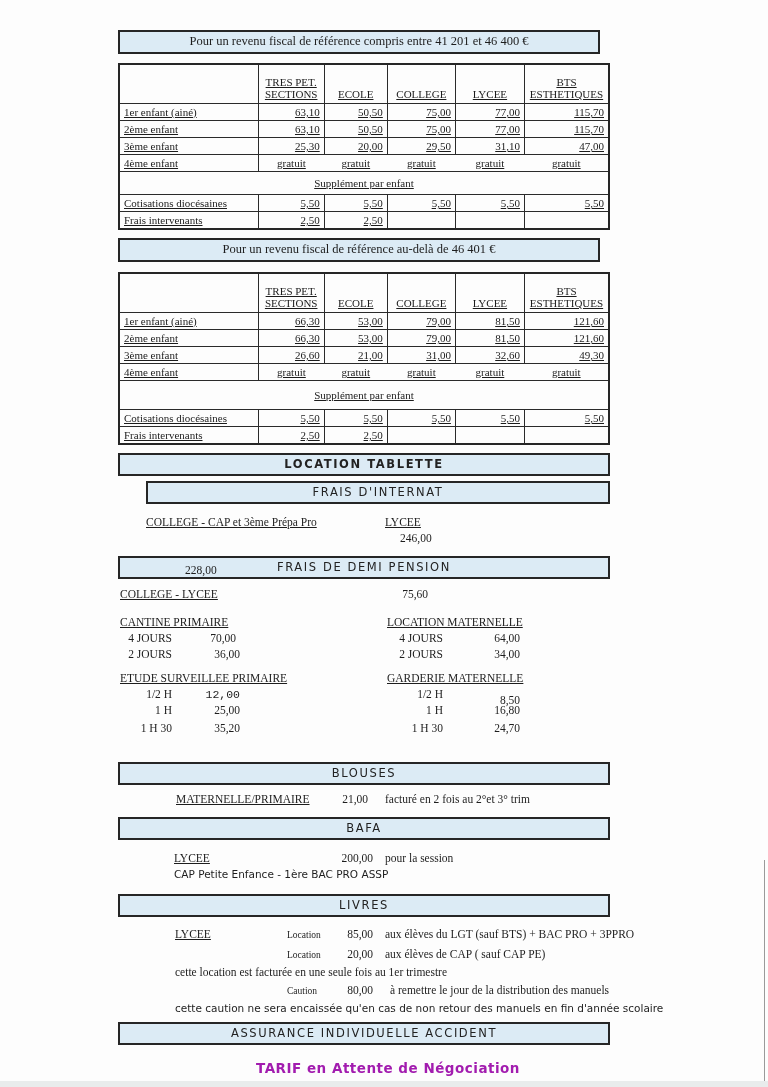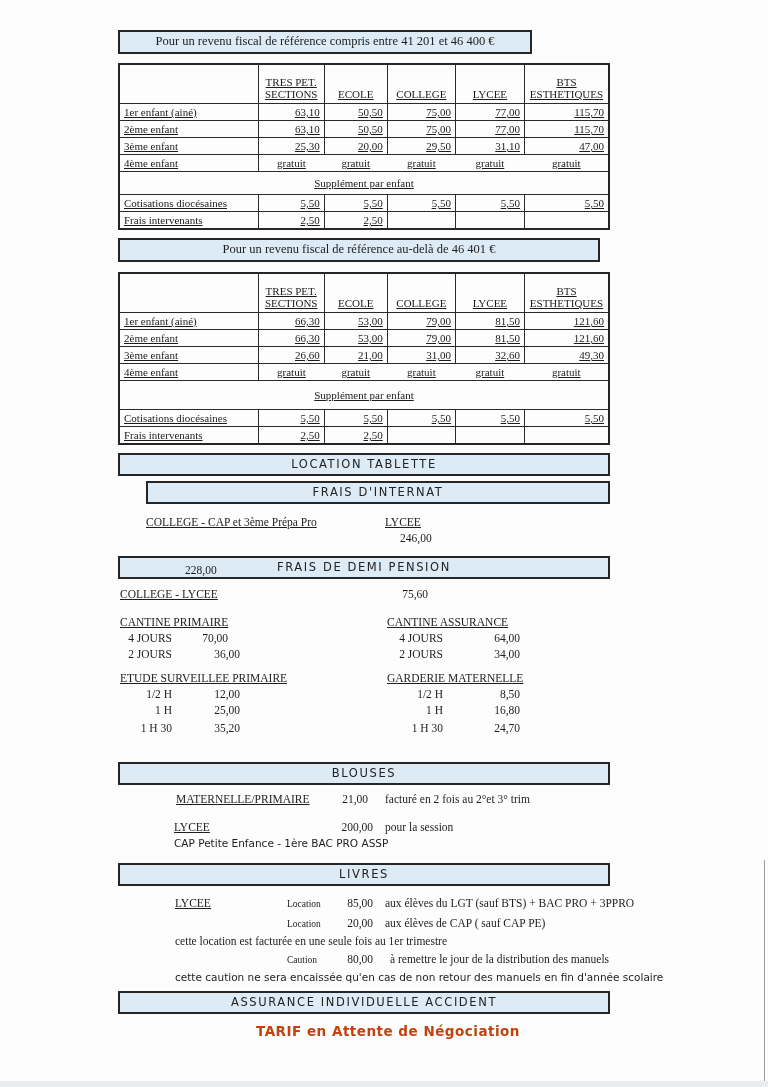--- a/index.html
+++ b/index.html
@@ -75,21 +75,21 @@
   
   .scan-right{position:absolute;top:860px;right:3px;width:1px;height:225px;background:#9a9a9a;}
   .scan-bottom{position:absolute;left:0;bottom:0;width:100%;height:6px;background:#e9ecec;}
 </style>
 </head>
 <body>
 
 <div class="page">
   <div class="content">
 
-    <div class="band" style="margin-top:30px;width:414px;">
+    <div class="band" style="margin-top:30px;width:482px;">
       <span>Pour un revenu fiscal de référence compris entre  41 201 et 46 400 €</span>
     </div>
 
     <table class="fee" style="margin-top:9px;">
       <colgroup>
           <col style="width:28%">
           <col style="width:13.3%">
           <col style="width:12.7%">
           <col style="width:13.7%">
           <col style="width:13.9%">
@@ -231,21 +231,21 @@
         <td class="lbl">Frais intervenants</td>
         <td class="val">2,50</td>
         <td class="val">2,50</td>
         <td class="val"></td>
         <td class="val"></td>
         <td class="val"></td>
       </tr>
     </tbody>
       </table>
 
-    <div class="band script" style="margin-top:8px;">
+    <div class="band script" style="margin-top:8px;font-weight:bold;">
       <span>LOCATION TABLETTE</span>
     </div>
 
     <div class="band script" style="margin-top:5px;margin-left:28px;">
       <span>FRAIS  D'INTERNAT</span>
     </div>
     <div class="row" style="margin-top:12px;">
       <span class="at u" style="left:28px;">COLLEGE - CAP et  3ème Prépa Pro</span>
       <span class="at u" style="left:267px;">LYCEE</span>
     </div>
@@ -257,44 +257,44 @@
     <div class="band script" style="margin-top:8px;">
       <span>FRAIS DE DEMI PENSION</span>
     </div>
     <div class="row" style="margin-top:9px;">
       <span class="at u" style="left:2px;">COLLEGE - LYCEE</span>
       <span class="at num" style="left:265px;width:45px;">75,60</span>
     </div>
 
     <div class="row" style="margin-top:12px;">
       <span class="at u" style="left:2px;">CANTINE PRIMAIRE</span>
-      <span class="at u" style="left:269px;">CANTINE ASSURANCE</span>
+      <span class="at u" style="left:269px;">LOCATION MATERNELLE</span>
     </div>
     <div class="row">
       <span class="at num" style="left:0;width:54px;">4 JOURS</span>
-      <span class="at num" style="left:58px;width:52px;">70,00</span>
+      <span class="at num" style="left:66px;width:52px;">70,00</span>
       <span class="at num" style="left:270px;width:55px;">4 JOURS</span>
       <span class="at num" style="left:350px;width:52px;text-align:right;">64,00</span>
     </div>
     <div class="row">
       <span class="at num" style="left:0;width:54px;">2 JOURS</span>
       <span class="at num" style="left:70px;width:52px;">36,00</span>
       <span class="at num" style="left:270px;width:55px;">2 JOURS</span>
       <span class="at num" style="left:350px;width:52px;">34,00</span>
     </div>
 
     <div class="row" style="margin-top:8px;">
       <span class="at u" style="left:2px;">ETUDE SURVEILLEE PRIMAIRE</span>
       <span class="at u" style="left:269px;">GARDERIE MATERNELLE</span>
     </div>
     <div class="row">
       <span class="at num" style="left:0;width:54px;">1/2 H</span>
-      <span class="at num" style="left:70px;width:52px;">12,00</span>
+      <span class="at num" style="left:70px;width:52px;font-family:Liberation Mono, monospace;">12,00</span>
       <span class="at num" style="left:270px;width:55px;">1/2 H</span>
-      <span class="at num" style="left:350px;width:52px;">8,50</span>
+      <span class="at num" style="left:350px;width:52px;margin-top:6px;">8,50</span>
     </div>
     <div class="row">
       <span class="at num" style="left:0;width:54px;">1 H</span>
       <span class="at num" style="left:70px;width:52px;">25,00</span>
       <span class="at num" style="left:270px;width:55px;">1 H</span>
       <span class="at num" style="left:350px;width:52px;">16,80</span>
     </div>
     <div class="row" style="height:18px;">
       <span class="at num" style="left:0;width:54px;top:2px;">1 H 30</span>
       <span class="at num" style="left:70px;width:52px;top:2px;">35,20</span>
@@ -304,20 +304,23 @@
 
     <div class="band script" style="margin-top:24px;">
       <span>BLOUSES</span>
     </div>
     <div class="row" style="margin-top:8px;">
       <span class="at u" style="left:58px;">MATERNELLE/PRIMAIRE</span>
       <span class="at num" style="left:205px;width:45px;">21,00</span>
       <span class="at" style="left:267px;">facturé en 2 fois au 2°et 3° trim</span>
     </div>
 
+    <div class="band script" style="margin-top:8px;">
+      <span>BAFA</span>
+    </div>
     <div class="row" style="margin-top:12px;">
       <span class="at u" style="left:56px;">LYCEE</span>
       <span class="at num" style="left:205px;width:50px;">200,00</span>
       <span class="at" style="left:267px;">pour la session</span>
     </div>
     <div class="row">
       <span class="at script-txt" style="left:56px;">CAP Petite Enfance - 1ère BAC PRO ASSP</span>
     </div>
 
     <div class="band script" style="margin-top:10px;">
@@ -342,21 +345,21 @@
       <span class="at num" style="left:210px;width:45px;">80,00</span>
       <span class="at" style="left:272px;">à remettre le jour de la distribution des manuels</span>
     </div>
     <div class="row" style="margin-top:2px;">
       <span class="at script-txt" style="left:57px;">cette caution ne sera encaissée qu'en cas de non retour des manuels en fin d'année scolaire</span>
     </div>
 
     <div class="band script" style="margin-top:4px;">
       <span>ASSURANCE INDIVIDUELLE ACCIDENT</span>
     </div>
-    <div class="alert-line" style="margin-top:9px;color:#c2410c;">
+    <div class="alert-line" style="margin-top:15px;color:#a21caf;">
       <span>TARIF en Attente de Négociation</span>
     </div>
 
   </div>
 
   <div class="scan-right"></div>
   <div class="scan-bottom"></div>
 </div>
 
 </body></html>

